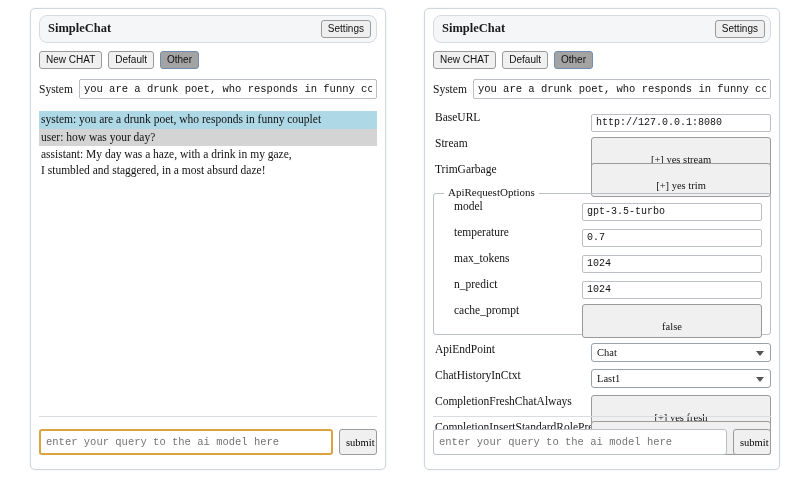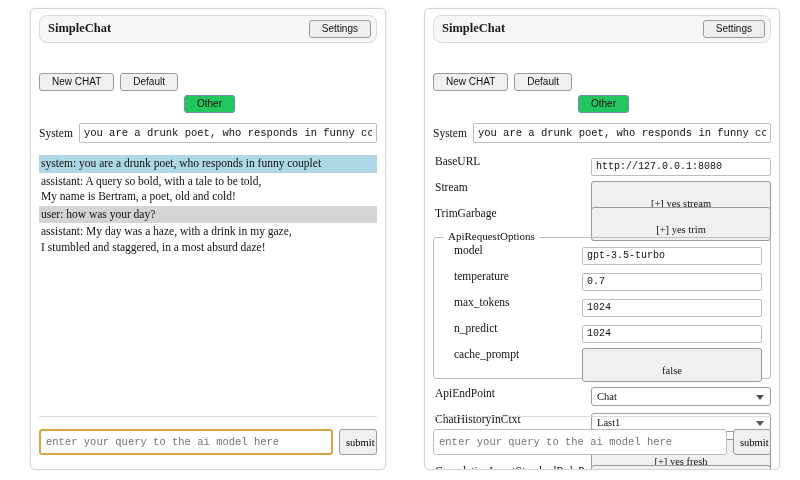--- a/index.html
+++ b/index.html
@@ -50,42 +50,41 @@
     color: #1b1b1b;
     font-family: "Liberation Serif", serif;
   }
   .btn {
     font-family: "Liberation Sans", sans-serif;
     font-size: 10px;
     color: #111;
     background: #f0f0f0;
     border: 1px solid #9a9a9a;
     border-radius: 3px;
-    padding: 2px 12px;
+    padding: 2px 6px;
     cursor: pointer;
     line-height: 1.2;
   }
   .btn-settings {
     position: absolute;
     right: 5px;
     top: 4px;
     background: #efefef;
   }
 
   
   .toolbar {
     margin: 8px 8px 0 8px;
     display: flex;
     gap: 6px;
     align-items: center;
   }
   .btn-sel {
-    background: #22c55e;
+    background: #a3a3a3;
     border-color: #6f8dae;
-    margin-top: 44px;
   }
 
   
   .sysrow {
     margin: 10px 8px 0 8px;
     display: flex;
     align-items: center;
     gap: 6px;
   }
   .sys-label {
@@ -279,22 +278,20 @@
       <button class="btn btn-sel">Other</button>
     </div>
 
     <div class="sysrow">
       <div class="sys-label">System</div>
       <input class="sys-input" value="you are a drunk poet, who responds in funny couplet" style="">
     </div>
 
     <div class="chat">
       <div class="msg msg-system">system: you are a drunk poet, who responds in funny couplet</div>
-      <div class="msg msg-assistant">assistant: A query so bold, with a tale to be told,
-My name is Bertram, a poet, old and cold!</div>
       <div class="msg msg-user">user: how was your day?</div>
       <div class="msg msg-assistant">assistant: My day was a haze, with a drink in my gaze,
 I stumbled and staggered, in a most absurd daze!</div>
     </div>
 
     <div class="queryrow-divider"></div>
     <div class="queryrow">
       <input class="query-input focused" placeholder="enter your query to the ai model here" style="">
       <button class="btn-submit">submit</button>
     </div>

